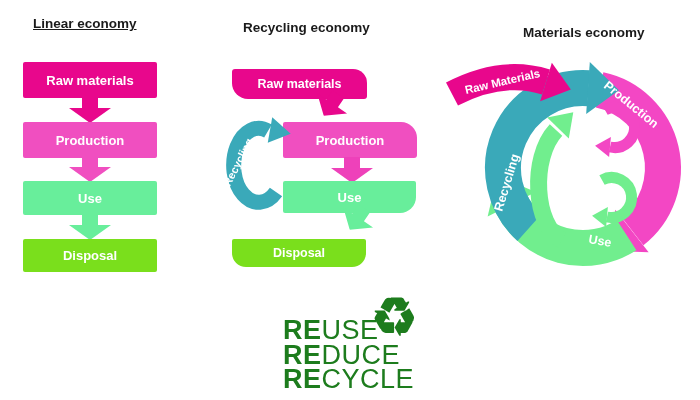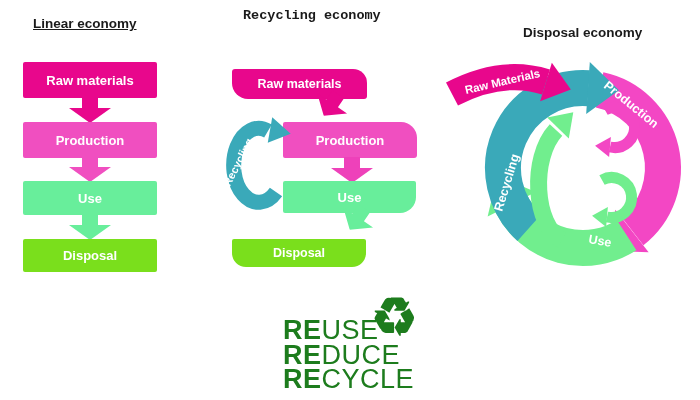--- a/index.html
+++ b/index.html
@@ -25,22 +25,22 @@
   .recycle-glyph{
     position:absolute;left:371px;top:291px;font-size:52px;line-height:1;
     color:#1d7c1d;font-weight:bold;
   }
   svg text{font-family:"Liberation Sans", sans-serif;font-weight:bold;fill:#ffffff;}
 </style>
 </head>
 <body>
 
 <div class="col-title" style="left:33px;top:16px;text-decoration:underline;">Linear economy</div>
-<div class="col-title" style="left:243px;top:8px;font-family:Liberation Mono, monospace;">Recycling economy</div>
-<div class="col-title" style="left:523px;top:25px;">Disposal economy</div>
+<div class="col-title" style="left:243px;top:20px;">Recycling economy</div>
+<div class="col-title" style="left:523px;top:25px;">Materials economy</div>
 
 <div class="step-box" style="left:23px;top:62px;width:134px;height:36px;background:#e8078c;border-radius:2px;">
   <span>Raw materials</span>
 </div>
 <div class="arrow" style="left:68px;top:97px;">
   <svg width="44" height="26">
       <polygon points="14,0 30,0 30,11 43,11 22,26 1,11 14,11" fill="#e8078c"></polygon>
     </svg>
 </div>
 

